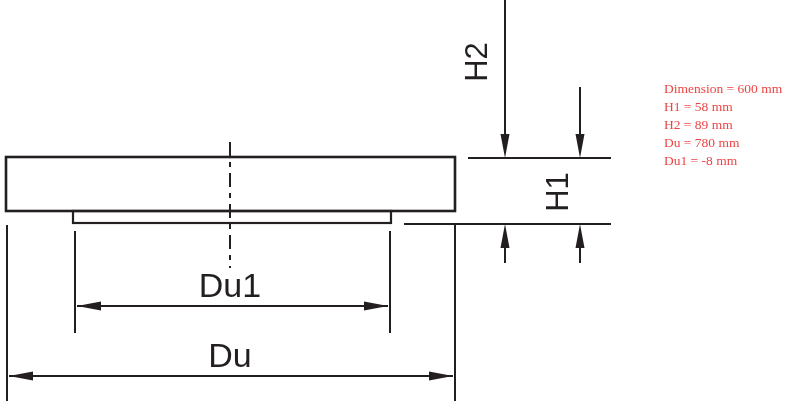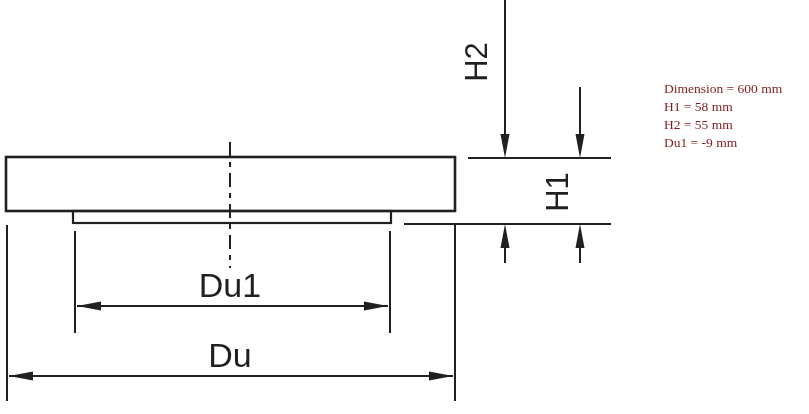--- a/index.html
+++ b/index.html
@@ -31,21 +31,21 @@
     fill: #231f20;
   }
   .annotations {
     position: absolute;
     left: 664px;
     top: 80px;
     width: 140px;
     font-family: "Liberation Serif", serif;
     font-size: 13.5px;
     line-height: 18px;
-    color: #7f1d1d;
+    color: #ef4444;
     white-space: nowrap;
   }
   .annotations div {
     height: 18px;
   }
 </style>
 </head>
 <body>
 
 <div class="canvas">
@@ -84,17 +84,18 @@
     <line x1="455" y1="225" x2="455" y2="401" stroke="#231f20" stroke-width="2"></line>
     <line x1="9" y1="376" x2="453" y2="376" stroke="#231f20" stroke-width="2"></line>
     <polygon points="9,376 33,371.5 33,380.5" fill="#231f20"></polygon>
     <polygon points="453,376 429,371.5 429,380.5" fill="#231f20"></polygon>
     <text class="dim-label-large" x="230" y="367" text-anchor="middle">Du</text>
   </svg>
 
   <div class="annotations">
     <div>Dimension = 600 mm</div>
     <div>H1 = 58 mm</div>
-    <div>H2 = 55 mm</div>
-    <div>Du1 = -9 mm</div>
+    <div>H2 = 89 mm</div>
+    <div>Du = 780 mm</div>
+    <div>Du1 = -8 mm</div>
   </div>
 
 </div>
 
 </body></html>

